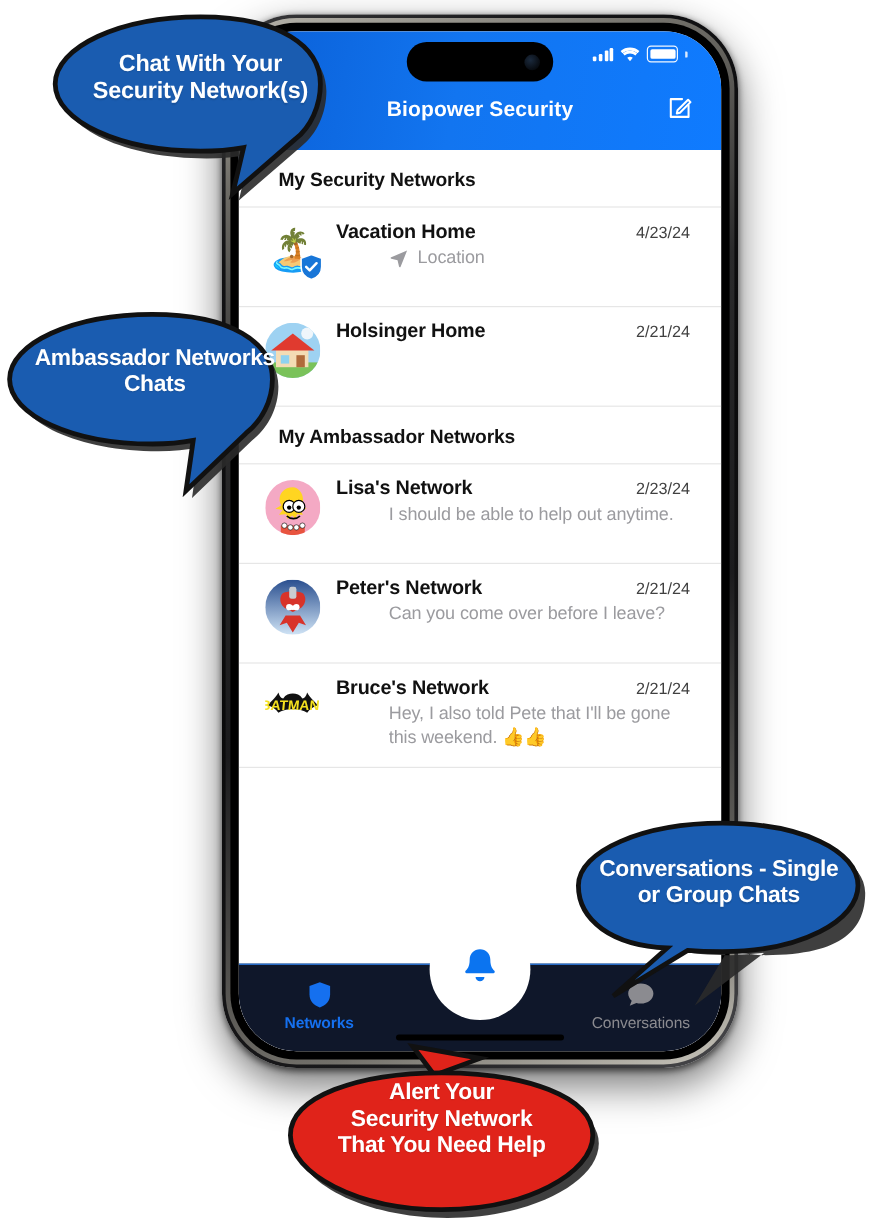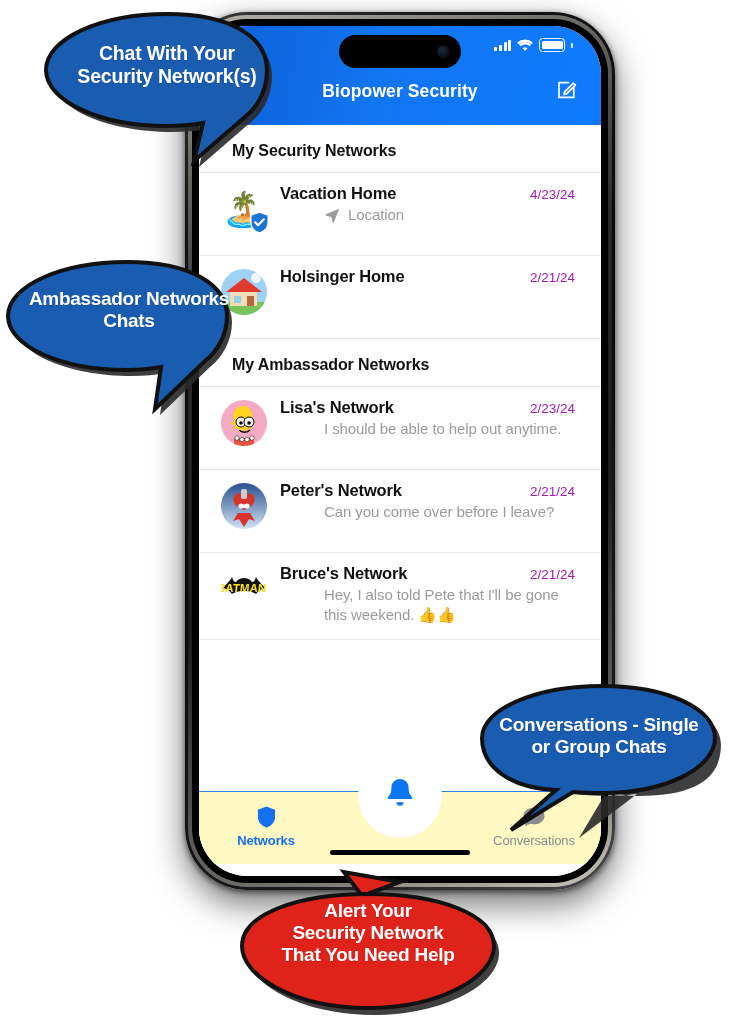--- a/index.html
+++ b/index.html
@@ -87,31 +87,31 @@
     width:46px;height:46px;flex:0 0 46px;border-radius:50%;
     position:relative;overflow:visible;margin-top:2px;
   }
   .av-round{border-radius:50%;overflow:hidden;width:46px;height:46px;position:relative;}
   .rowbody{flex:1;padding-left:13px;padding-right:4px;min-width:0;}
   .rowtop{display:flex;align-items:baseline;}
   .rowname{
     font-size:16.5px;font-weight:700;color:#111;letter-spacing:-.15px;flex:1;
     white-space:nowrap;overflow:hidden;
   }
-  .rowdate{font-size:13.5px;color:#a21caf;margin-left:24px;white-space:nowrap;}
+  .rowdate{font-size:13.5px;color:#404040;margin-left:24px;white-space:nowrap;}
   .rowsub{
     font-size:15px;color:#9c9c a0;color:#9b9b9f;line-height:1.36;margin-top:2px;
     letter-spacing:-.1px;
     margin-left:44px;
   }
   .rowsub.loc{display:flex;align-items:center;gap:7px;}
 
   
   .tabbar{
-    position:absolute;left:0;right:0;bottom:12px;height:72px;background:#fef9c3;
+    position:absolute;left:0;right:0;bottom:0;height:72px;background:#0f172a;
     border-top:1.4px solid #2f80ed;
   }
   .tabs{display:flex;height:100%;align-items:flex-start;padding-top:12px;}
   .tab{flex:1;text-align:center;}
   .tab .ticon{height:26px;display:flex;align-items:center;justify-content:center;}
   .tab .tlabel{font-size:13px;margin-top:3px;letter-spacing:-.1px;}
   .tab.active .tlabel{color:#1570ef;font-weight:600;}
   .tab.inactive .tlabel{color:#8b8b90;}
   .fab-wrap{
     position:absolute;left:50%;transform:translateX(-50%);bottom:32px;

